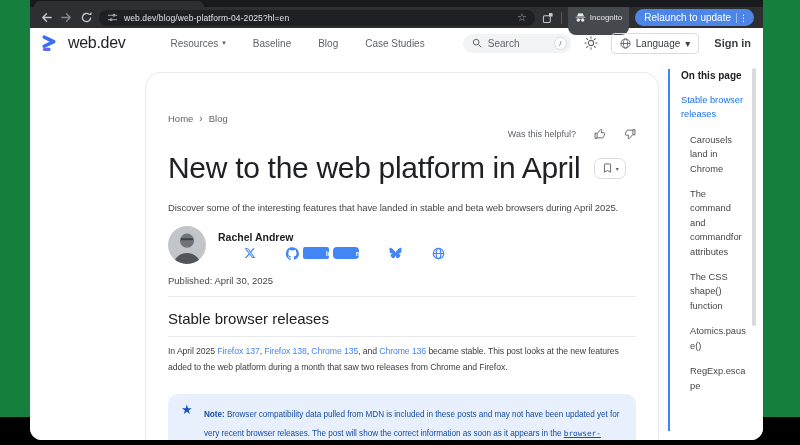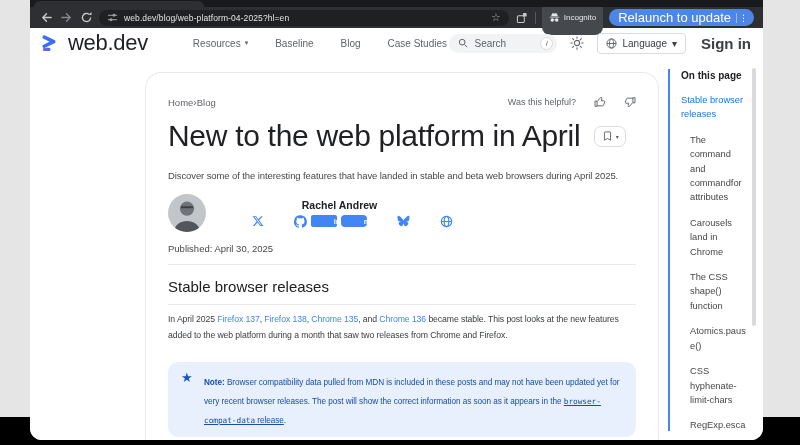--- a/index.html
+++ b/index.html
@@ -1,18 +1,18 @@
 <!DOCTYPE html>
 <html><head>
 <meta charset="utf-8">
 <style>
   * { margin:0; padding:0; box-sizing:border-box; }
   html,body { width:800px; height:445px; overflow:hidden; background:#000;
     font-family:"Liberation Sans","DejaVu Sans",sans-serif; }
-  .desktop { position:relative; width:800px; height:417px; background:#e5e5e5; }
+  .desktop { position:relative; width:800px; height:417px; background:#15803d; }
   .window { position:absolute; left:30px; top:0; width:733px; height:440px;
     background:#fff; border-radius:0 0 12px 12px; overflow:hidden; }
 
   
   .tabstrip { position:relative; height:7px; background:#191a1d; }
   .active-tab { position:absolute; left:4px; top:1px; width:170px; height:6px;
     background:#2e2f33; border-radius:7px 7px 0 0; }
   .toolbar { height:21px; background:#2e2f33; display:flex; align-items:center;
     padding:0 9px; column-gap:6px; }
   .nav-btn { width:14px; height:14px; display:flex; align-items:center; justify-content:center; flex:none; }
@@ -20,62 +20,62 @@
     display:flex; align-items:center; padding:0 8px; gap:6px; }
   .url { flex:1; min-width:0; font-size:8.5px; color:#e3e5e8; letter-spacing:.1px;
     white-space:nowrap; overflow:hidden; }
   .ustar { color:#9aa0a6; font-size:11px; line-height:1; flex:none; }
   .tdiv { width:1px; height:12px; background:#55585c; flex:none; }
   .incog { height:16px; background:#45484d; border-radius:8px; display:flex;
     align-items:center; padding:17px 7px; gap:4px; flex:none; }
   .incog span { font-size:8px; color:#e6e8ea; }
   .relaunch { height:17px; background:#4e86e8; border-radius:9px; display:flex;
     align-items:center; padding:0 6px 0 9px; gap:5px; flex:none; cursor:pointer; }
-  .relaunch span { font-size:13px; color:#fff; }
+  .relaunch span { font-size:10px; color:#fff; }
   .relaunch .menu-dots { font-size:9px; padding-left:2px; border-left:1px solid rgba(255,255,255,.45); }
 
   
   .siteheader { height:30px; background:#fff; display:flex; align-items:center; padding:0 6px 0 11px; }
   .logo { display:flex; align-items:center; gap:7px; cursor:pointer; }
-  .logotext { font-size:22px; color:#1f2125; letter-spacing:-.3px; }
+  .logotext { font-size:16px; color:#1f2125; letter-spacing:-.3px; }
   .mainnav { display:flex; align-items:center; gap:27px; margin-left:45px; }
   .navitem { font-size:10px; color:#5f6368; cursor:pointer; display:flex; align-items:center; gap:4px; }
   .caret { font-size:7px; color:#5f6368; }
   .spacer { flex:1; }
   .search { width:108px; height:19px; background:#f1f3f4; border-radius:10px;
     display:flex; align-items:center; padding:0 4px 0 9px; gap:6px; cursor:text; }
   .search-ph { flex:1; font-size:10px; color:#5f6368; }
   .slash { width:13px; height:13px; background:#fff; border:1px solid #dadce0; border-radius:50%;
     font-size:8px; color:#5f6368; display:flex; align-items:center; justify-content:center; }
   .sun { margin:0 13px; display:flex; cursor:pointer; }
   .lang { height:21px; border:1px solid #dadce0; border-radius:4px; display:flex;
     align-items:center; padding:0 8px; gap:5px; cursor:pointer; }
   .lang > span { font-size:10px; color:#3c4043; }
-  .signin { font-size:15px; font-weight:bold; color:#3c4043; margin:0 6px 0 15px; cursor:pointer; }
+  .signin { font-size:11px; font-weight:bold; color:#3c4043; margin:0 6px 0 15px; cursor:pointer; }
 
   
   .page { position:relative; height:382px; background:#fff; }
   .card { position:absolute; left:115px; top:14px; width:514px; height:368px;
     background:#fff; border:1px solid #e8eaed; border-bottom:none;
     border-radius:16px 16px 0 0; padding:0 22px; overflow:hidden; }
   .bc-row { margin-top:23px; display:flex; justify-content:space-between; align-items:center; }
-  .breadcrumb { display:flex; align-items:center; font-size:9.5px; color:#5f6368;text-align:center; }
+  .breadcrumb { display:flex; align-items:center; gap:6px; font-size:9.5px; color:#5f6368;text-align:center; }
   .bc-link { cursor:pointer; }
   .bc-sep { font-size:10px; color:#5f6368; }
-  .feedback { display:flex; align-items:center; gap:18px; }
+  .feedback { display:flex; align-items:center; gap:18px;margin-top:32px; }
   .feedback > span:first-child { font-size:9px; color:#5f6368; }
   .thumb { display:flex; cursor:pointer; }
   .thumb.down svg { transform:rotate(180deg); }
   .title-row { margin-top:11px; display:flex; align-items:center; gap:14px; }
   h1 { font-size:30px; font-weight:normal; color:#202124; letter-spacing:-.3px; }
   .bm-btn { width:32px; height:21px; border:1px solid #dadce0; border-radius:7px;
     display:flex; align-items:center; justify-content:center; gap:3px; cursor:pointer; flex:none; }
   .bm-btn .caret { font-size:6px; }
   .desc { margin-top:17px; font-size:9.5px; color:#474747; letter-spacing:-.1px; }
-  .author { margin-top:13px; display:flex; align-items:center; gap:20px;text-align:center; }
+  .author { margin-top:13px; display:flex; align-items:center; gap:12px; }
   .author-name { font-size:10.5px; font-weight:bold; color:#202124; margin-bottom:4px; }
   .socials { display:flex; align-items:center; gap:4px; }
   .soc { display:flex; cursor:pointer;padding-left:26px; }
   .soc.box { width:12px; height:12px; background:#4285f4; color:#fff; font-size:7.5px;
     font-weight:bold; align-items:center; justify-content:center; }
   .soc.li { border-radius:2px; }
   .soc.ms { border-radius:4px; }
   .published { margin-top:11px; font-size:9.5px; color:#474747; }
   hr.div { margin-top:10px; border:none; border-top:1px solid #e8eaed; }
   h2 { margin-top:13px; font-size:15px; font-weight:normal; color:#202124; }
@@ -323,25 +323,24 @@
           <span class="note-star">★</span>
           <span class="note-text"><span class="b">Note:</span><span> Browser compatibility data pulled from MDN is included in these posts and may not have been updated yet for very recent browser releases. The post will show the correct information as soon as it appears in the </span><span class="lnk mono">browser-compat-data</span><span class="lnk"> release</span><span>.</span></span>
         </div>
 
       </div>
 
       <div class="toc">
         <div class="toc-head">On this page</div>
         <div class="toc-list">
             <div class="toc-item active">Stable browser releases</div>
+            <div class="toc-item sub">Carousels land in Chrome</div>
             <div class="toc-item sub">The command and commandfor attributes</div>
-            <div class="toc-item sub">Carousels land in Chrome</div>
             <div class="toc-item sub">The CSS shape() function</div>
             <div class="toc-item sub">Atomics.pause()</div>
-            <div class="toc-item sub">CSS hyphenate-limit-chars</div>
             <div class="toc-item sub">RegExp.escape</div>
           </div>
       </div>
       <div class="toc-sb"></div>
     </div>
 
   </div>
 </div>
 
 </body></html>

